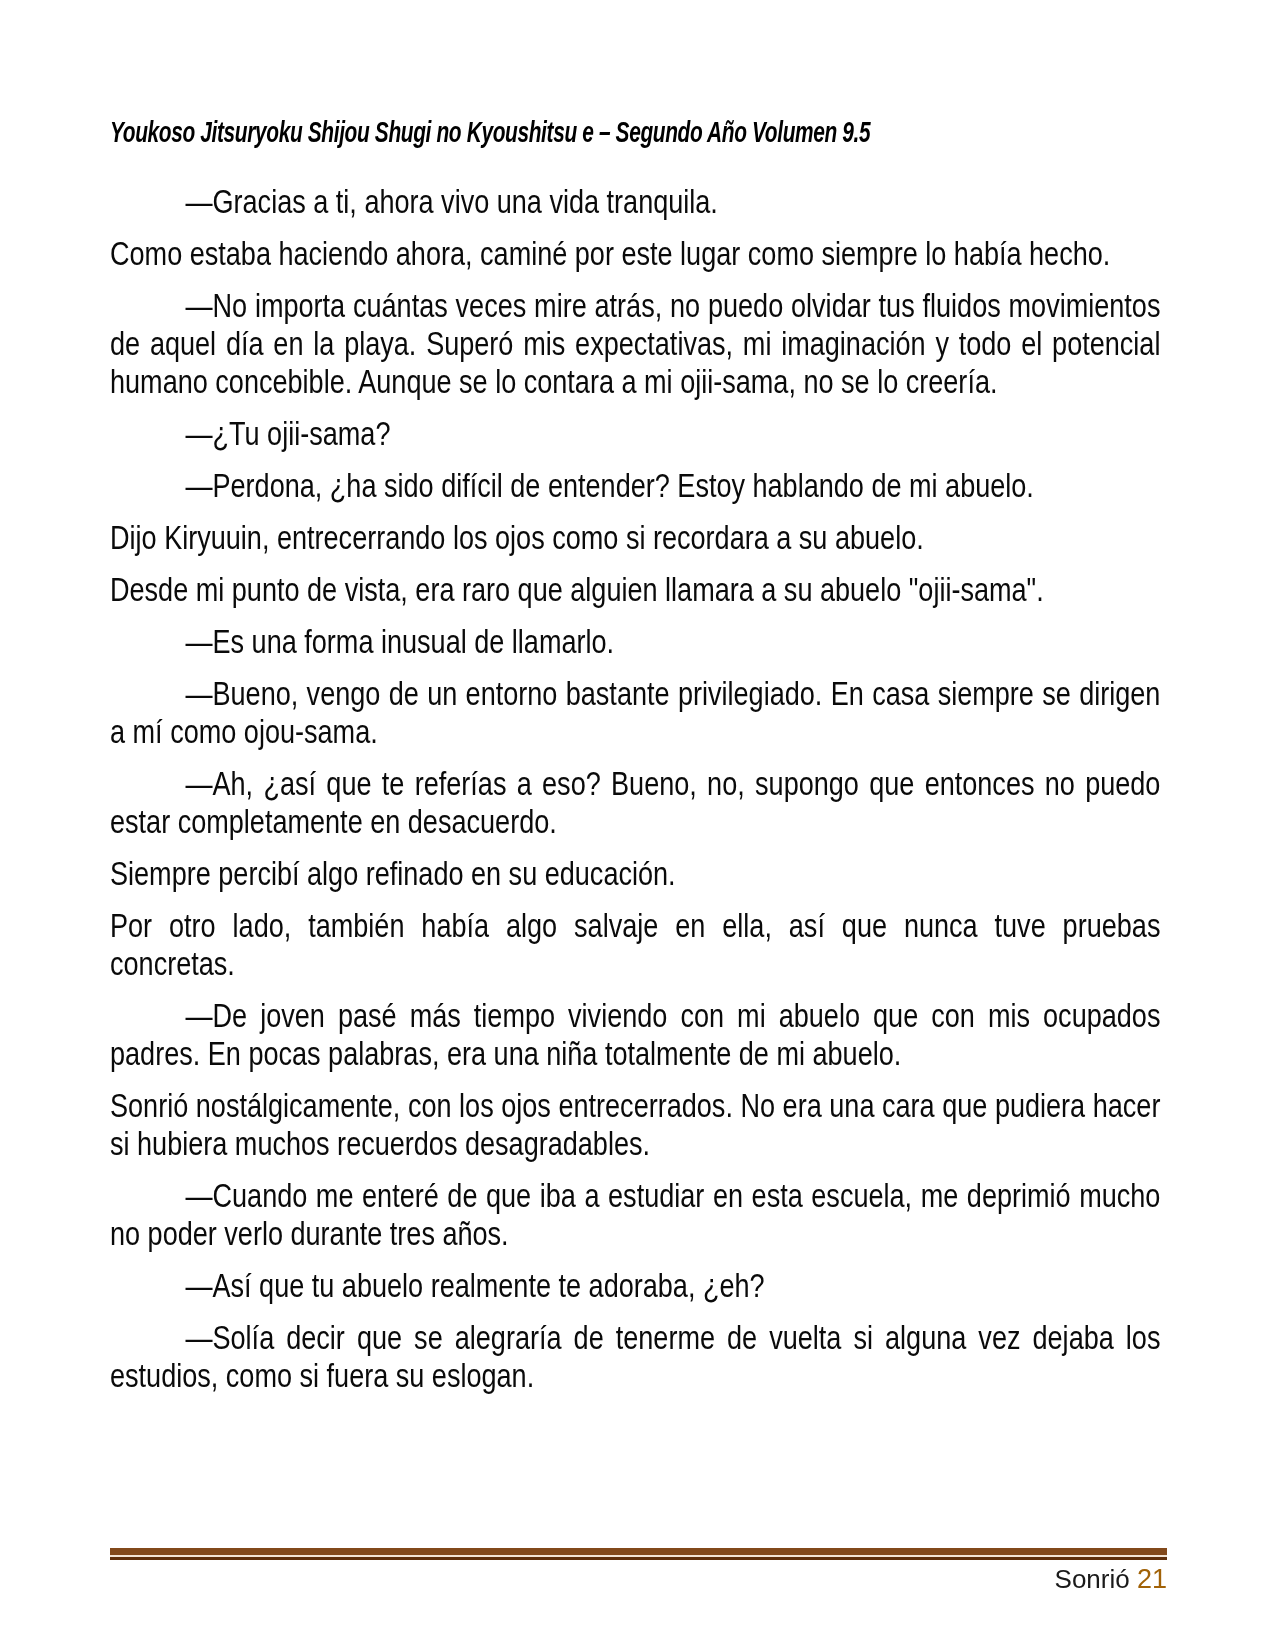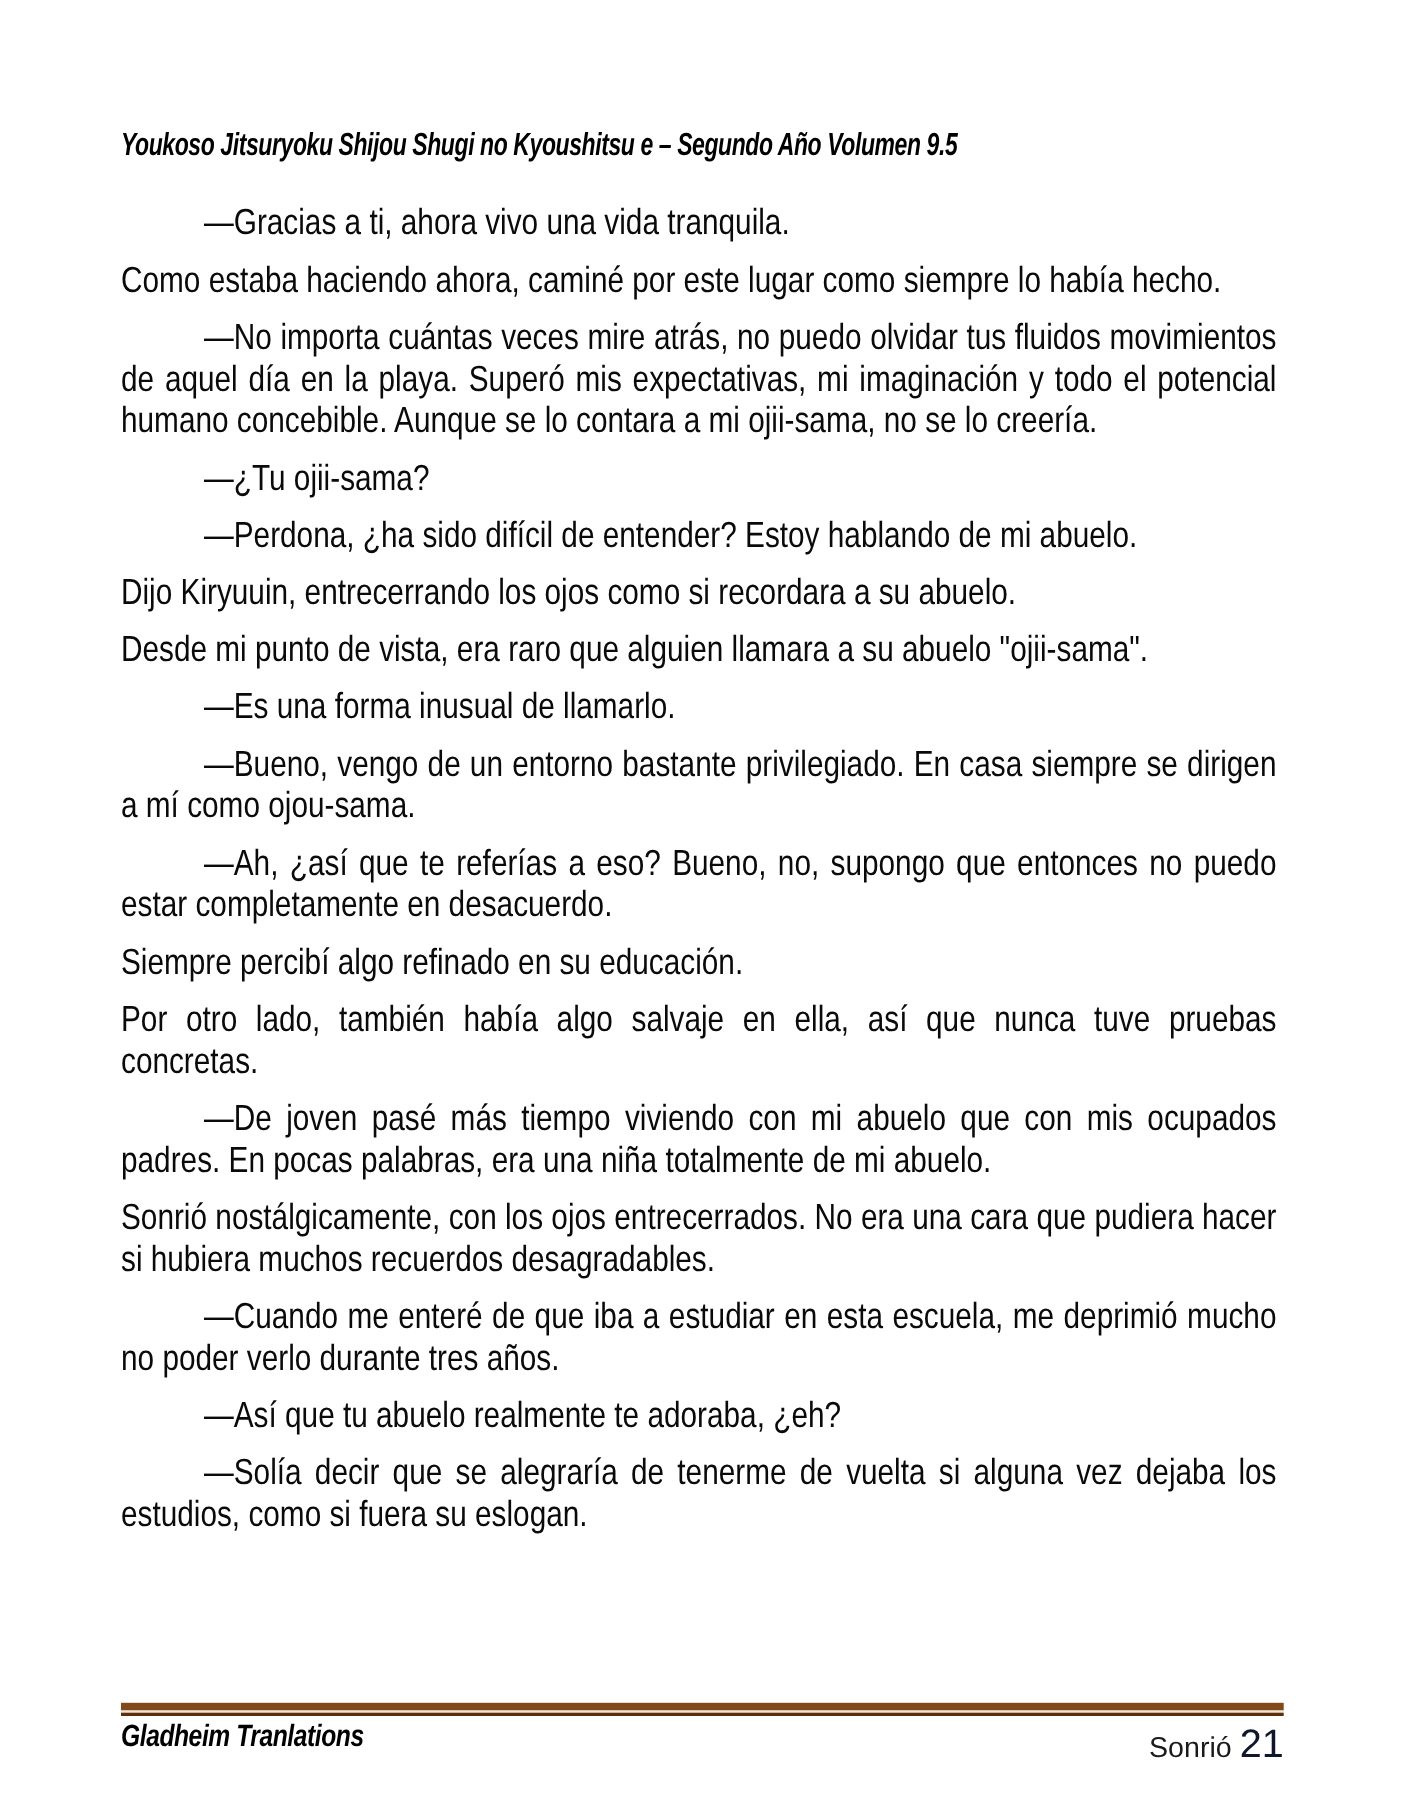--- a/index.html
+++ b/index.html
@@ -86,22 +86,22 @@
   }
   .footer-page {
     position: absolute;
     right: 108px;
     top: 1520px;
     font-size: 26px;
     color: #1a1a1a;
     white-space: nowrap;
   }
   .footer-page .num {
-    font-size: 36px;
-    color: #0f172a;
+    font-size: 27px;
+    color: #a16207;
   }
 </style>
 </head>
 <body>
 
 <div class="page">
 
   <div class="header">
     <span class="header-title">Youkoso Jitsuryoku Shijou Shugi no Kyoushitsu e – Segundo Año Volumen 9.5</span>
   </div>
@@ -125,21 +125,18 @@
     <p class="indent">—Así que tu abuelo realmente te adoraba, ¿eh?</p>
     <p class="indent">—Solía decir que se alegraría de tenerme de vuelta si alguna vez dejaba los estudios, como si fuera su eslogan.</p>
   </div>
 
   <div class="footer-rule">
     <div class="thick" style="background: rgb(130, 73, 27);"></div>
     <div class="gap" style="background: rgb(242, 228, 213);"></div>
     <div class="thin" style="background: rgb(94, 47, 12);"></div>
   </div>
 
-  <div class="footer-brand">
-    <span class="footer-brand-text">Gladheim Tranlations</span>
-  </div>
 
   <div class="footer-page">
     <span>Sonrió </span><span class="num">21</span>
   </div>
 
 </div>
 
 </body></html>

